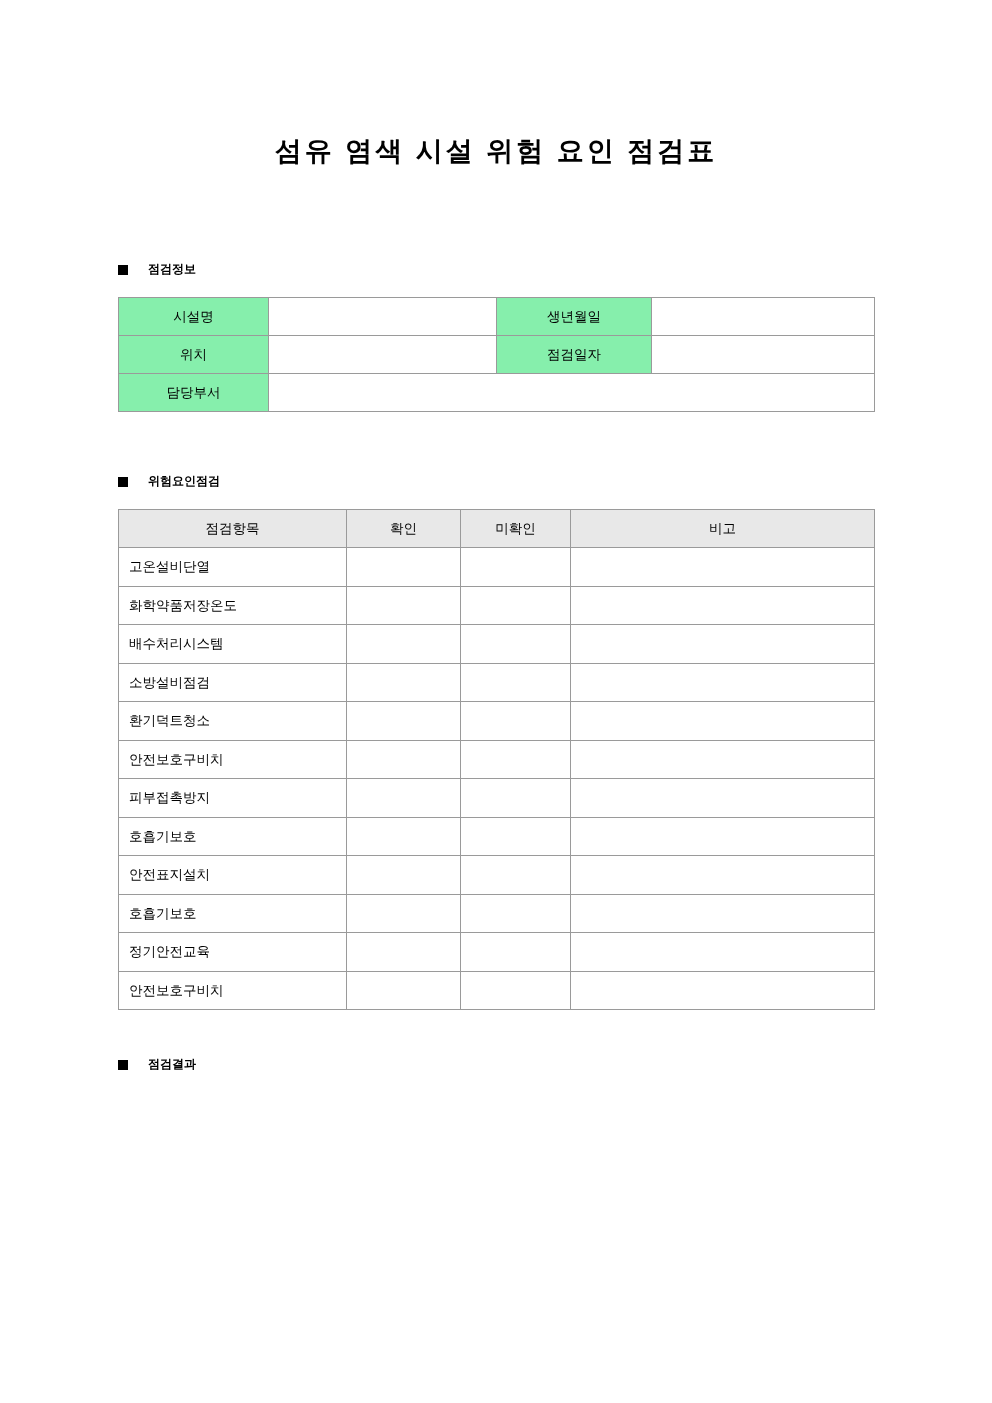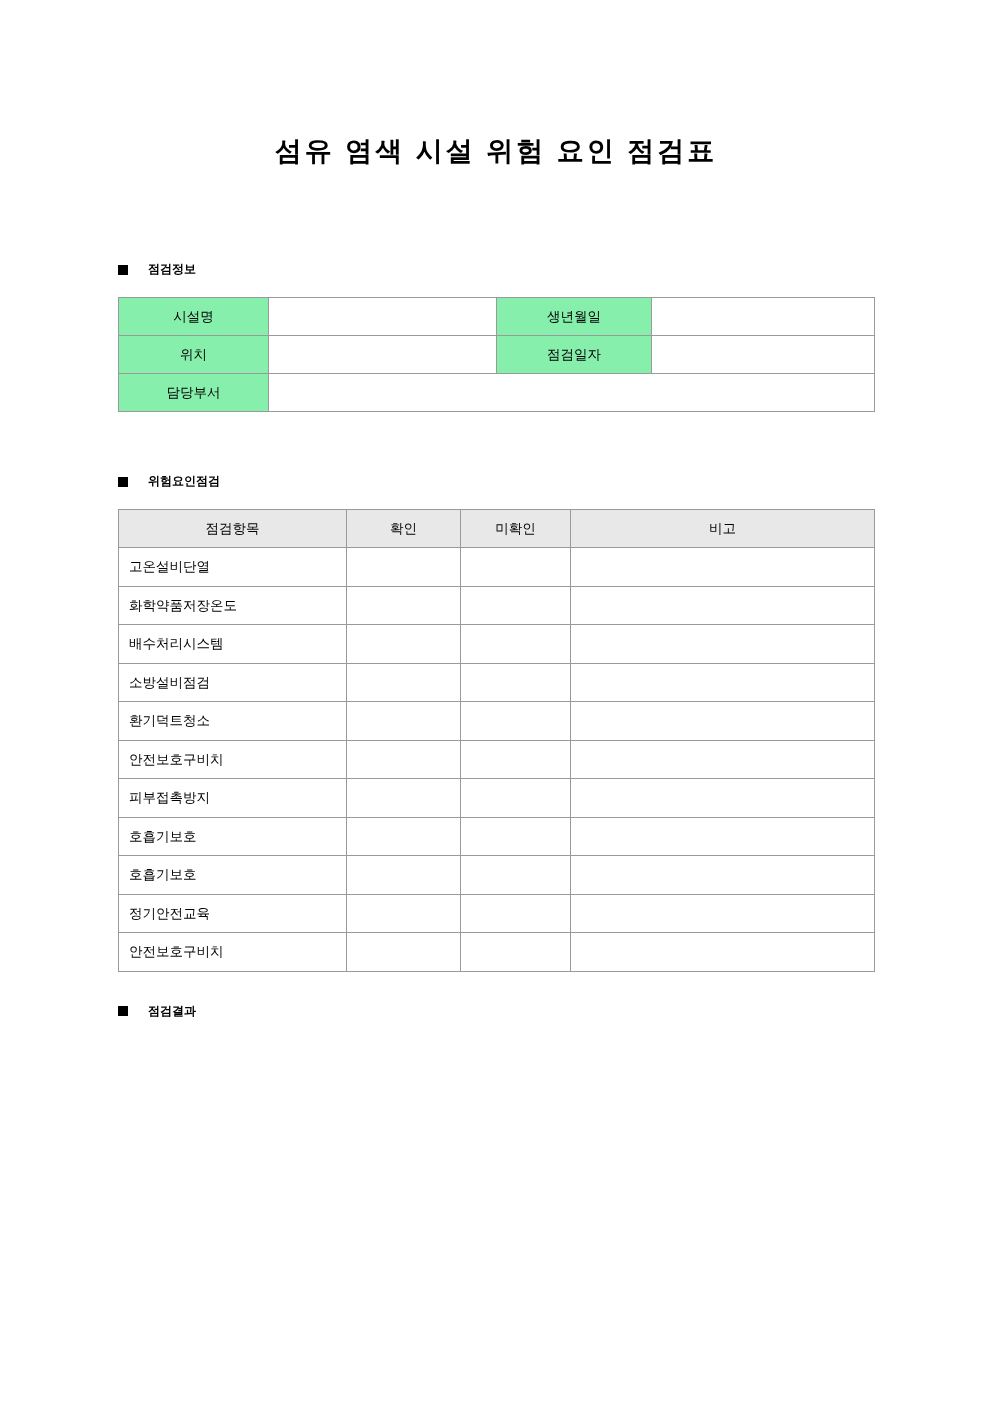--- a/index.html
+++ b/index.html
@@ -40,21 +40,21 @@
     gap: 20px;
   }
   .bullet-square {
     display: inline-block;
     width: 10px;
     height: 10px;
     background: #000;
   }
   .sec1 { margin-top: 94px; }
   .sec2 { margin-top: 61px; }
-  .sec3 { margin-top: 31px; }
+  .sec3 { margin-top: 46px; }
 
   table {
     border-collapse: collapse;
     width: 756px;
     table-layout: fixed;
   }
   td, th {
     border: 1px solid #9a9a9a;
     font-size: 13.5px;
     font-weight: normal;
@@ -197,20 +197,26 @@
         <td></td>
         <td></td>
       </tr>
       <tr>
         <td class="item">호흡기보호</td>
         <td></td>
         <td></td>
         <td></td>
       </tr>
       <tr>
+        <td class="item">안전표지설치</td>
+        <td></td>
+        <td></td>
+        <td></td>
+      </tr>
+      <tr>
         <td class="item">호흡기보호</td>
         <td></td>
         <td></td>
         <td></td>
       </tr>
       <tr>
         <td class="item">정기안전교육</td>
         <td></td>
         <td></td>
         <td></td>

